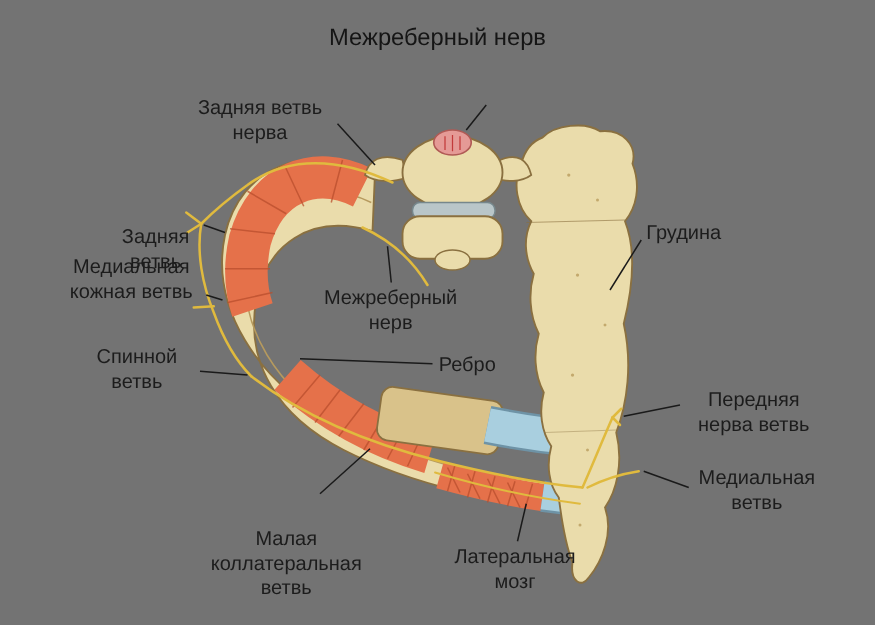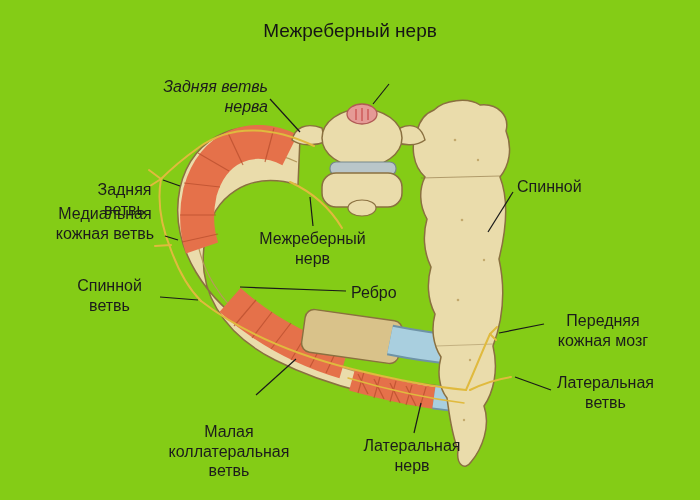--- a/index.html
+++ b/index.html
@@ -1,29 +1,29 @@
 <!DOCTYPE html>
 <html><head>
 <meta charset="utf-8">
 <style>
   html,body{margin:0;padding:0;background:#fff;}
   .stage{
-    position:relative;width:700px;height:500px;background:#84cc16;
+    position:relative;width:700px;height:500px;background:#737373;
     font-family:"Liberation Sans",sans-serif;overflow:hidden;
   }
   .stage svg{position:absolute;left:0;top:0;}
   .label{
     position:absolute;font-size:16px;line-height:1.22;color:#1c1c1c;
     white-space:normal;
   }
   .title{
     position:absolute;top:20px;left:0;width:700px;text-align:center;
     font-size:19px;color:#151515;
   }
-  .ta-r{text-align:right;font-style:italic;}
+  .ta-r{text-align:center;}
   .ta-c{text-align:center;}
   .ta-l{text-align:left;}
 </style>
 </head>
 <body>
 
 <div class="stage">
 
   <svg width="700" height="500" viewBox="0 0 700 500">
 
@@ -147,27 +147,27 @@
 
 
   <div class="label ta-r" style="left:148px;top:77px;width:120px;">Задняя ветвь нерва</div>
 
   <div class="label ta-c" style="left:88px;top:148px;width:73px;margin-top:32px;">Задняя ветвь</div>
 
   <div class="label ta-c" style="left:48px;top:204px;width:114px;">Медиальная кожная ветвь</div>
 
   <div class="label ta-c" style="left:62px;top:276px;width:95px;">Спинной ветвь</div>
 
-  <div class="label ta-l" style="left:517px;top:177px;width:90px;">Спинной</div>
+  <div class="label ta-l" style="left:517px;top:177px;width:90px;">Грудина</div>
 
   <div class="label ta-c" style="left:250px;top:229px;width:125px;">Межреберный нерв</div>
 
   <div class="label ta-l" style="left:351px;top:283px;width:60px;">Ребро</div>
 
-  <div class="label ta-c" style="left:547px;top:311px;width:112px;">Передняя кожная мозг</div>
+  <div class="label ta-c" style="left:547px;top:311px;width:112px;">Передняя нерва ветвь</div>
 
-  <div class="label ta-c" style="left:553px;top:373px;width:105px;">Латеральная ветвь</div>
+  <div class="label ta-c" style="left:553px;top:373px;width:105px;">Медиальная ветвь</div>
 
   <div class="label ta-c" style="left:158px;top:422px;width:142px;">Малая коллатеральная ветвь</div>
 
-  <div class="label ta-c" style="left:357px;top:436px;width:110px;">Латеральная нерв</div>
+  <div class="label ta-c" style="left:357px;top:436px;width:110px;">Латеральная мозг</div>
 
 </div>
 
 </body></html>

